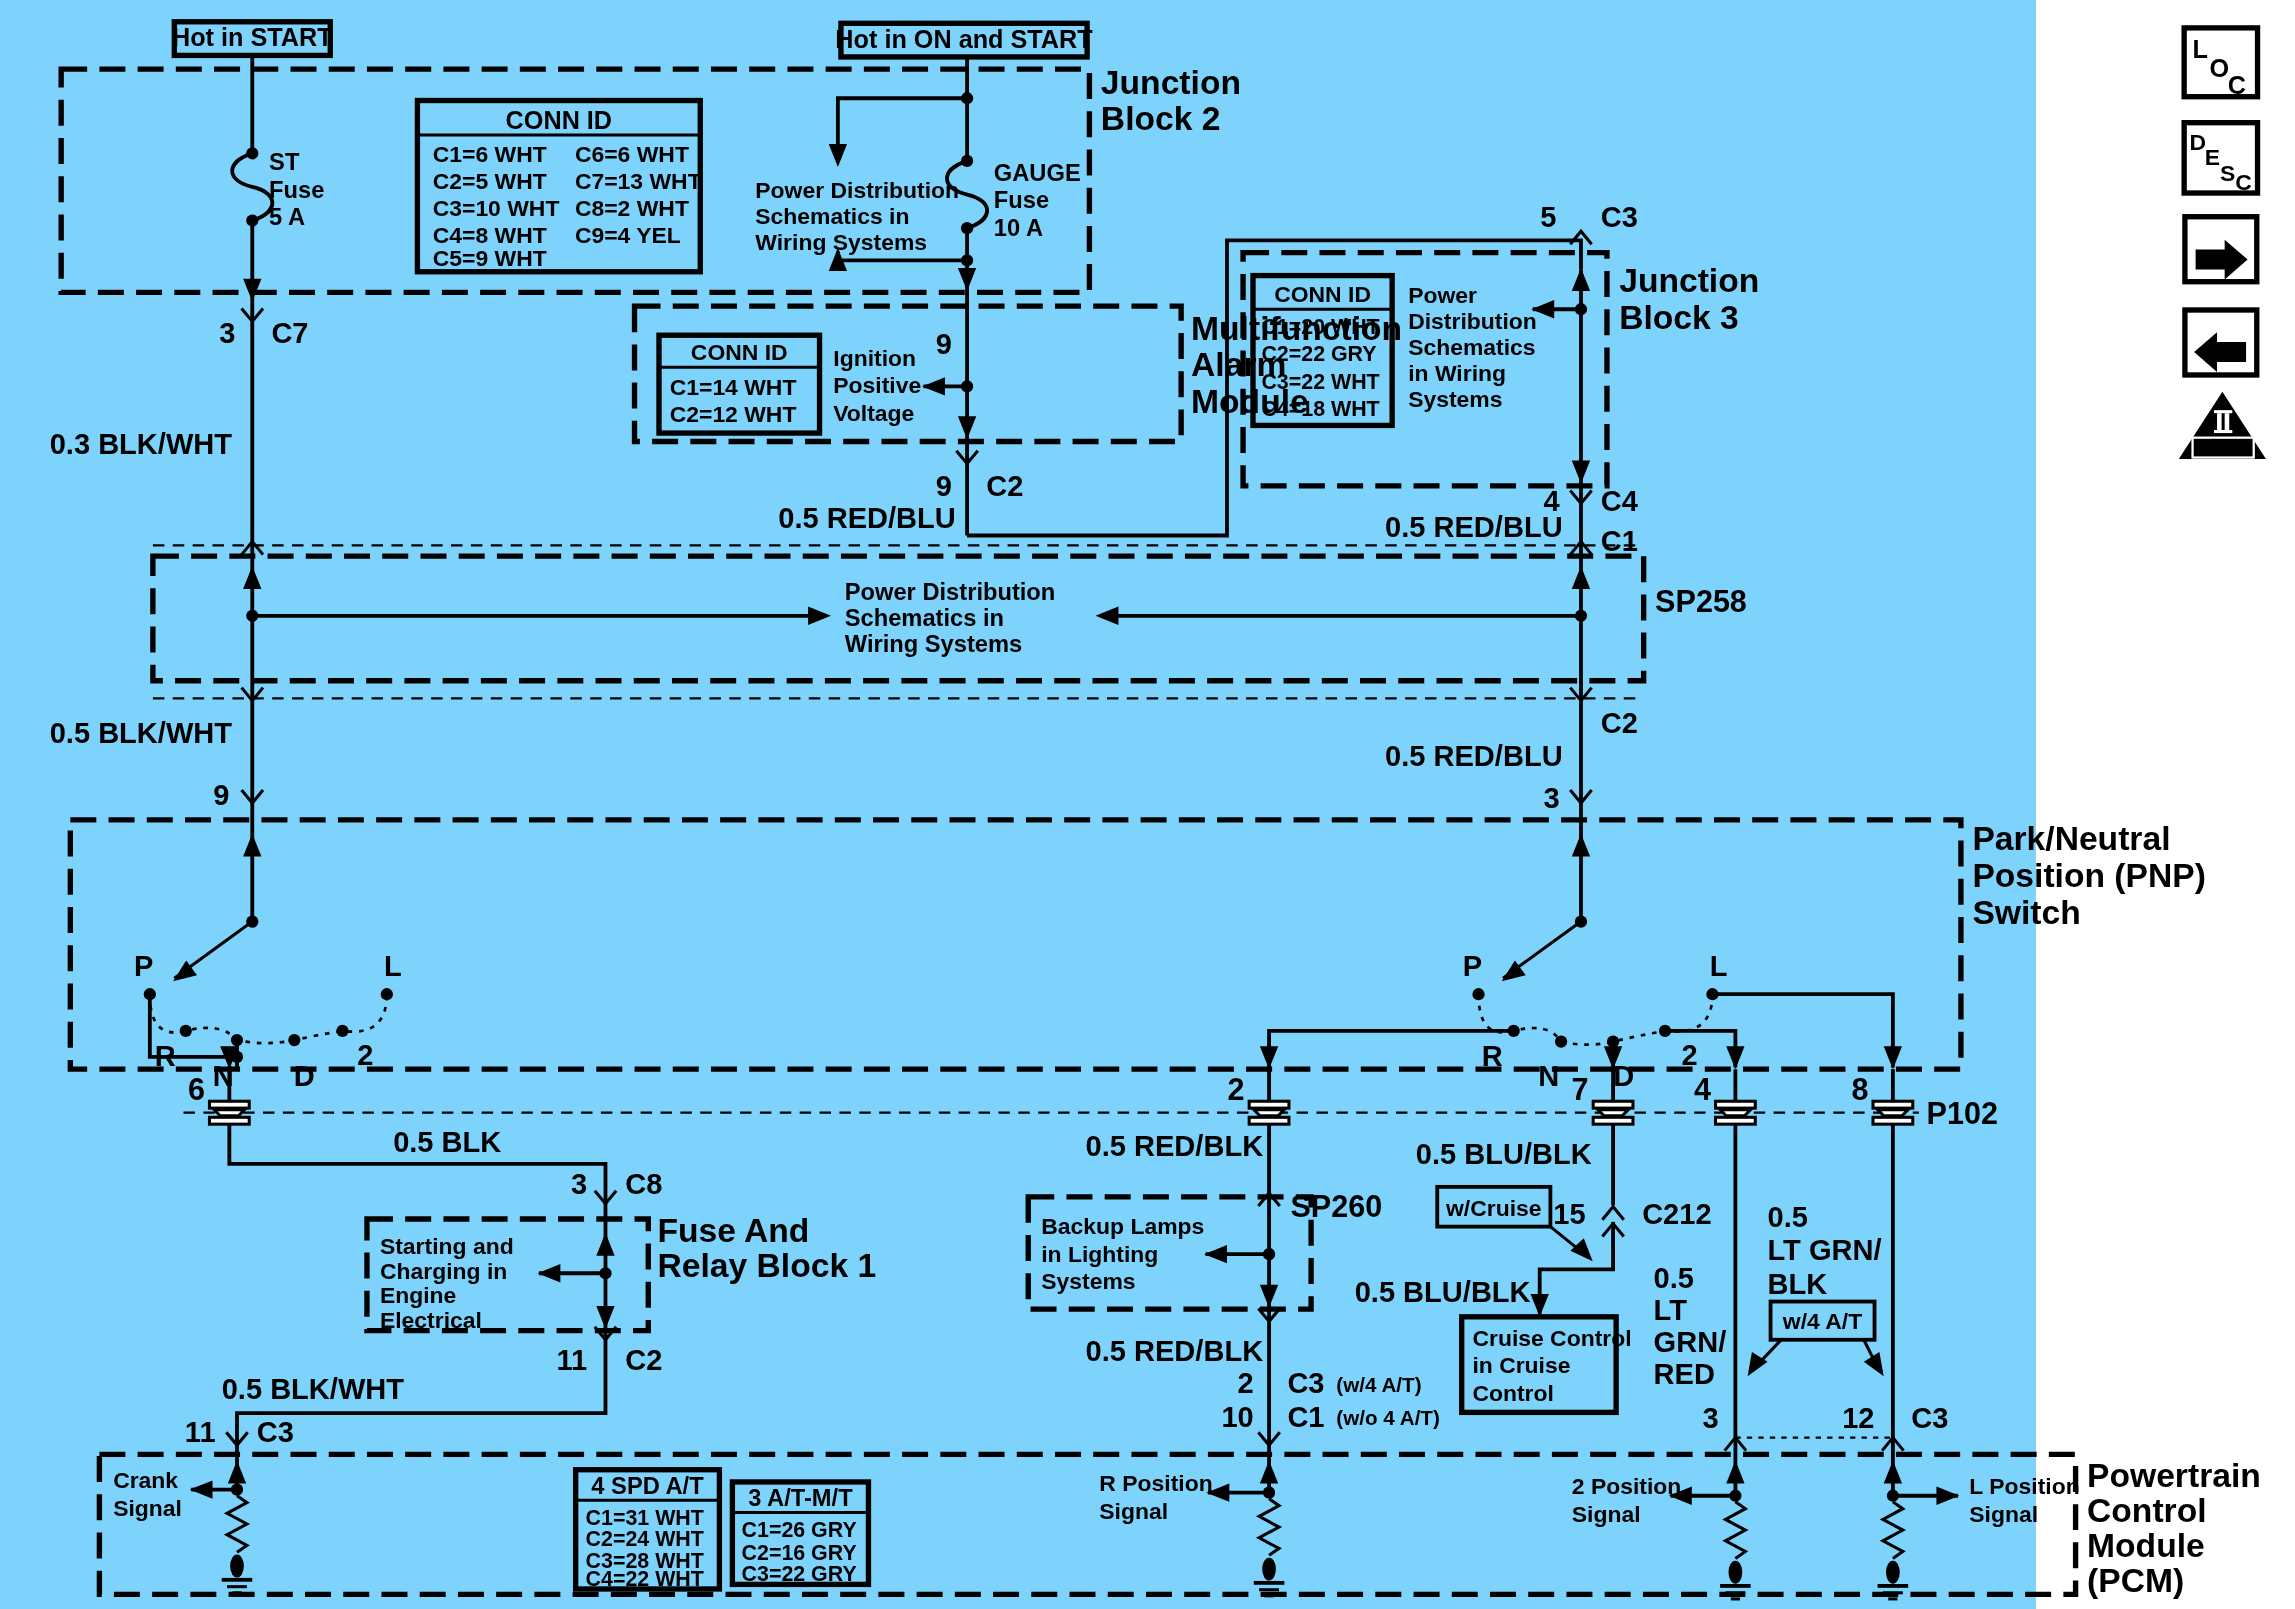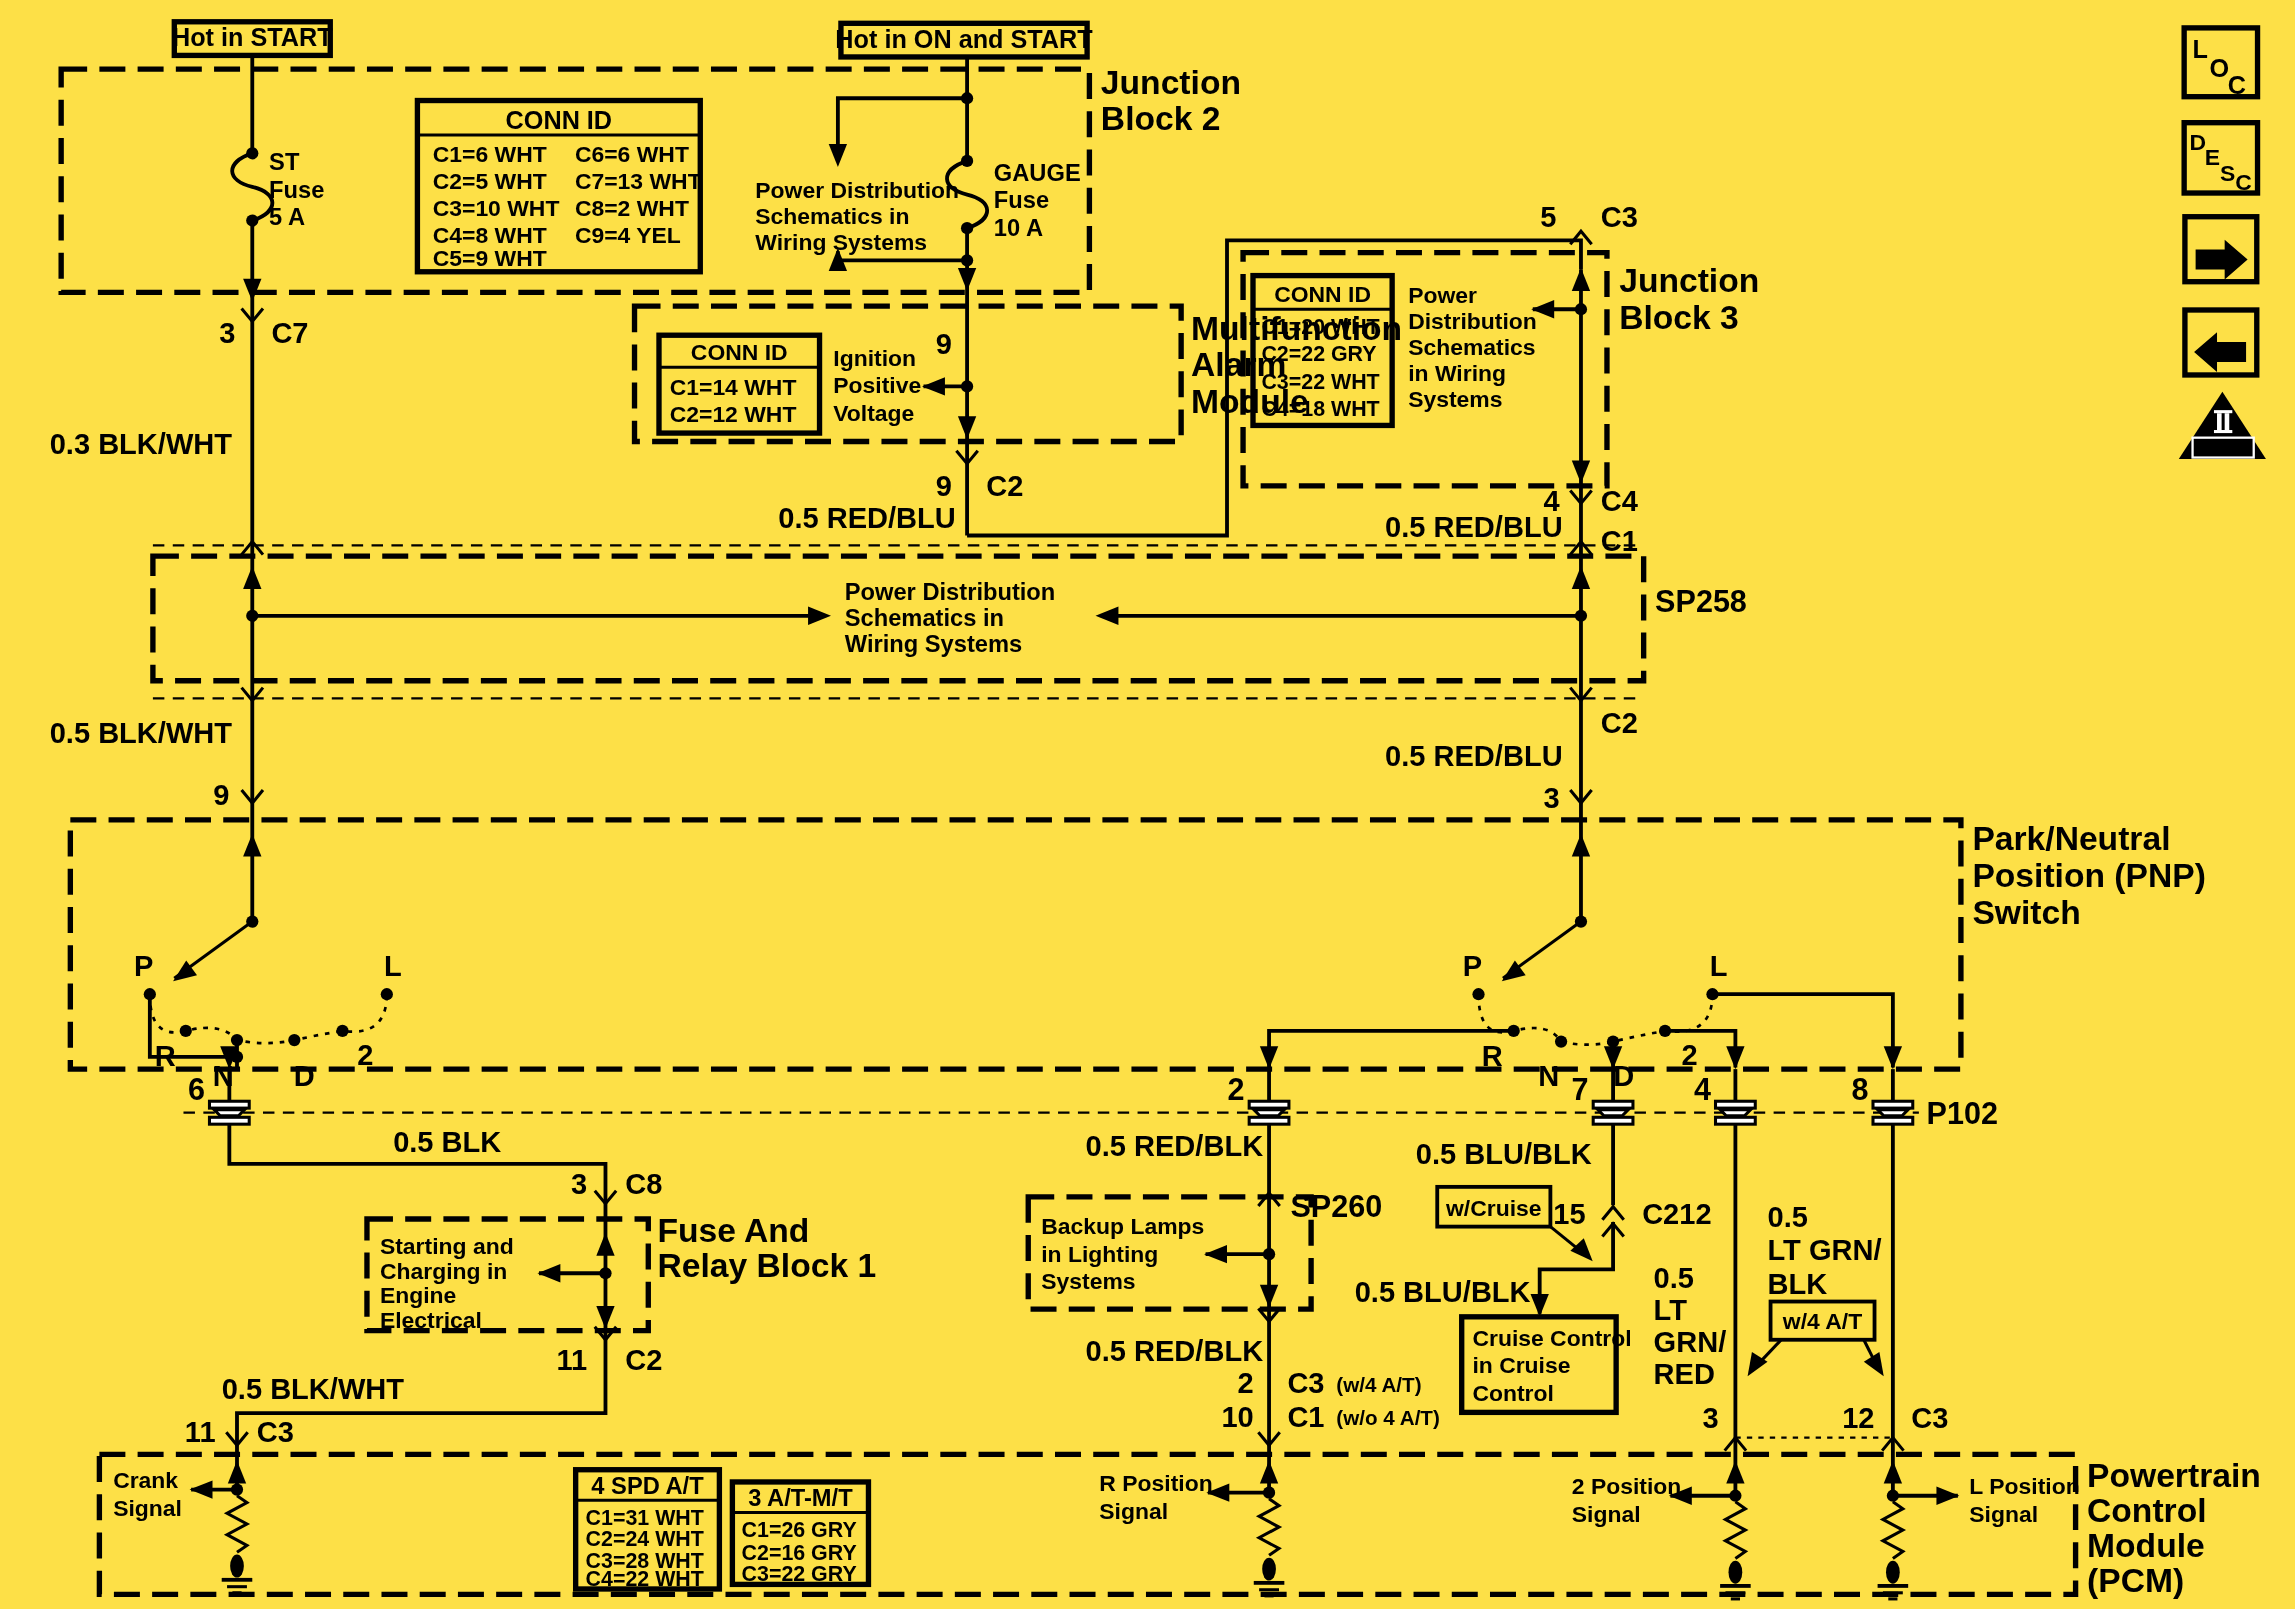--- a/index.html
+++ b/index.html
@@ -1,16 +1,16 @@
 <!DOCTYPE html>
 <html style="font-size:12.2px"><head>
 <meta charset="utf-8">
 <style>
   html,body{margin:0;padding:0;background:#fff}
-  #stage{position:relative;width:2295px;height:1610px;background:#fde047}
+  #stage{position:relative;width:2036px;height:1610px;background:#7dd3fc}
   svg{display:block}
   text{font-family:"Liberation Sans","DejaVu Sans",sans-serif;font-weight:bold;fill:#000}
   .t44{font-size:44px}.t40{font-size:40px}.t38{font-size:38px}.t33{font-size:33px}
   .t31{font-size:31px}.t30{font-size:30px}.t28{font-size:28px}.t27{font-size:27px}.t24{font-size:24px}
   .mid{text-anchor:middle}.end{text-anchor:end}
   .w{stroke:#000;stroke-width:5;fill:none}
   .w4{stroke:#000;stroke-width:4;fill:none}
   .bd{stroke:#000;stroke-width:7;fill:none;stroke-dasharray:34 16}
   .bs{stroke:#000;stroke-width:7;fill:none}
   .bs5{stroke:#000;stroke-width:5;fill:none}

